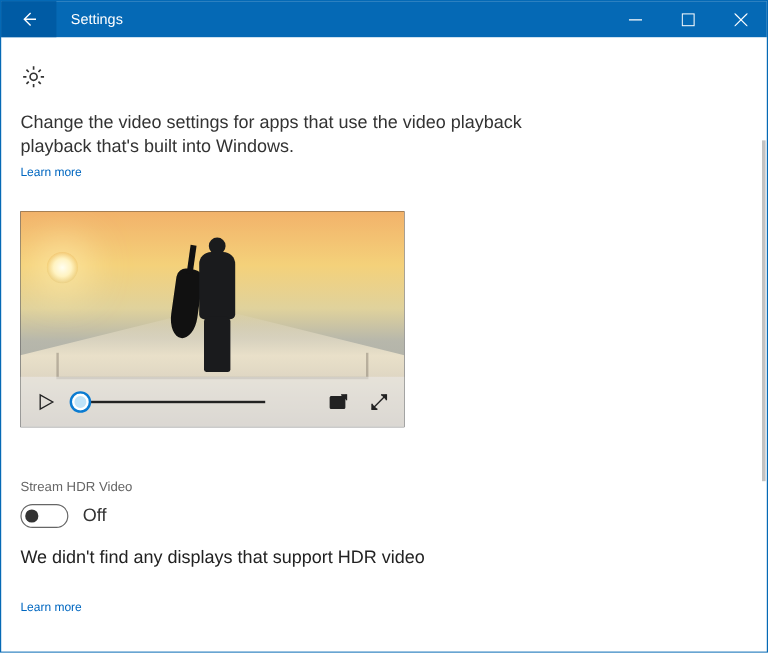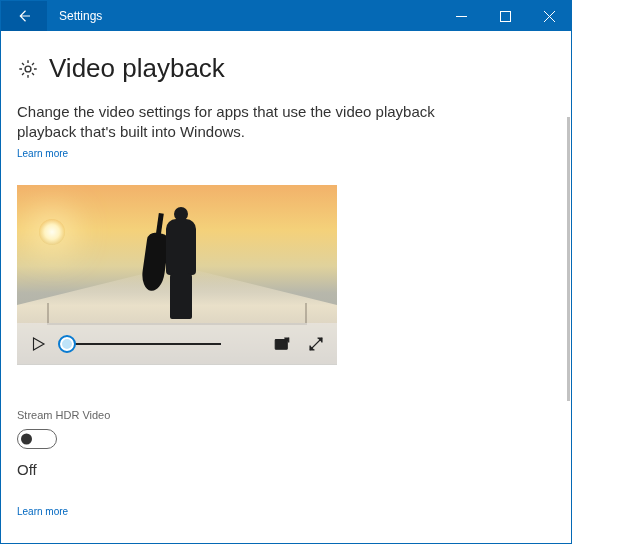--- a/index.html
+++ b/index.html
@@ -9,21 +9,21 @@
     height: 544px;
     font-family: "Segoe UI", Arial, sans-serif;
     background: #fff;
     color: #000;
     overflow: hidden;
     box-sizing: border-box;
   }
   *, *::before, *::after { box-sizing: inherit; }
 
   .window {
-    width: 572px;
+    width: 640px;
     height: 544px;
     border: 1px solid #0569b5;
     display: flex;
     flex-direction: column;
     position: relative;
   }
 
   .titlebar {
     height: 30px;
     background: #0569b5;
@@ -199,23 +199,22 @@
     box-shadow: inset 0 0 0 2px #fff;
   }
   .vc-spacer { flex:1; }
 
   .section-label {
     margin-top: 44px;
     font-size: 11px;
     color: #666;
   }
   .toggle-row {
-    display: flex; gap: 12px;
+    display: flex; align-items: center; gap: 12px;
     margin-top: 8px;
-    flex-direction: column;
   }
   .toggle {
     width: 40px; height: 20px; border-radius: 10px;
     border: 1.5px solid #666; position: relative;
     background: #fff;
   }
   .toggle .knob {
     position: absolute; left: 3px; top: 50%; transform: translateY(-50%);
     width: 11px; height: 11px; border-radius: 50%; background: #333;
   }
@@ -267,21 +266,20 @@
 
   <div class="content">
 
     <div class="header-row">
       <span class="gear">
         <svg viewBox="0 0 24 24">
             <circle cx="12" cy="12" r="3.2"></circle>
             <path d="M12 2.5v3M12 18.5v3M21.5 12h-3M5.5 12h-3M18.5 5.5l-2.1 2.1M7.6 16.4l-2.1 2.1M18.5 18.5l-2.1-2.1M7.6 7.6 5.5 5.5"></path>
           </svg>
       </span>
-      <div class="page-title">Video playback</div>
     </div>
 
     <div class="desc">Change the video settings for apps that use the video playback playback that's built into Windows.</div>
     <a class="link">Learn more</a>
 
     <div class="video-preview">
       <div class="sky"></div>
       <div class="sun"></div>
       <div class="deck"></div>
       <div class="railing"></div>
@@ -319,18 +317,19 @@
       </div>
     </div>
 
     <div class="section-label">Stream HDR Video</div>
     <div class="toggle-row">
       <div class="toggle">
         <div class="knob"></div>
       </div>
       <div class="toggle-state">Off</div>
     </div>
+    <div class="hdr-msg">We didn't find any displays that support HDR video</div>
     <a class="link learn2">Learn more</a>
 
     <div class="scroll-indicator"></div>
   </div>
 
 </div>
 
 </body></html>

